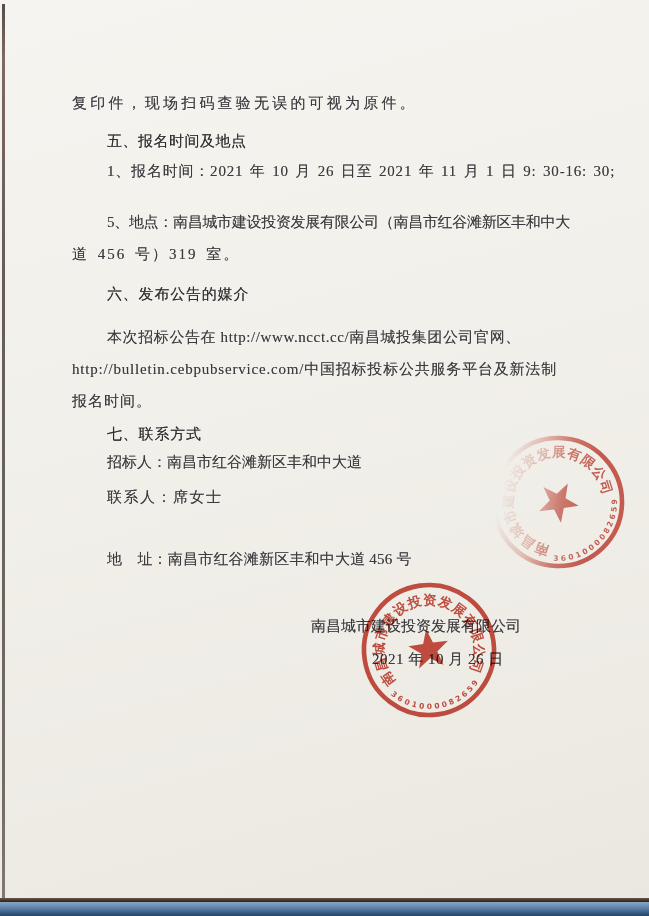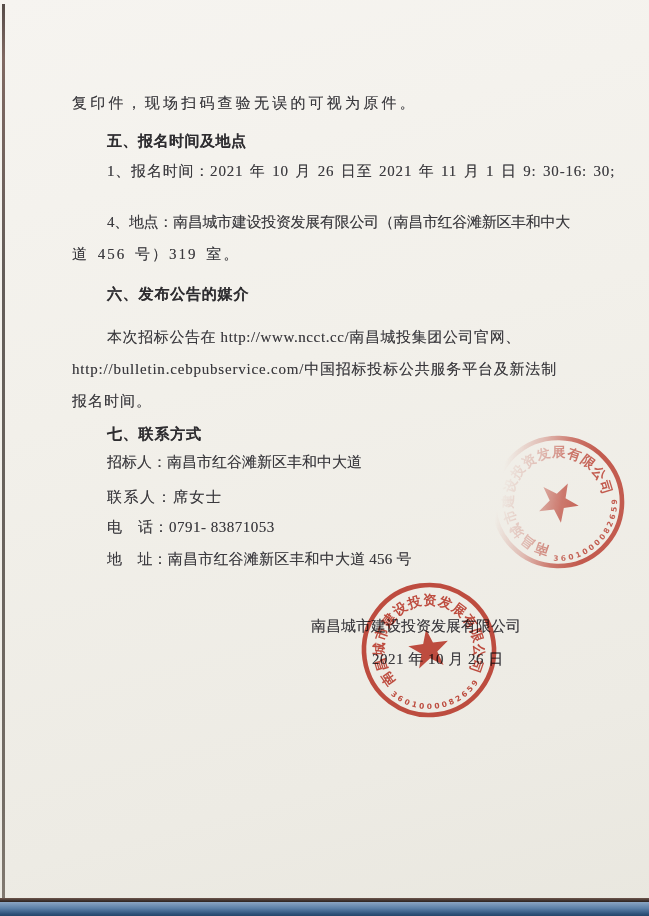--- a/index.html
+++ b/index.html
@@ -11,21 +11,21 @@
   .scan{position:absolute;inset:0;}
   .paper{
     position:absolute;inset:0;
     background:linear-gradient(165deg,#f6f4f0 0%,#f2f0ea 40%,#edebe4 80%,#e9e7df 100%);
   }
   .line{
     position:absolute;white-space:nowrap;
     font-size:15px;line-height:20px;color:#3b3a3e;
     text-shadow:0 0 .4px rgba(70,70,75,.55);
   }
-  .heading{font-weight:bold;color:#2e2d30;text-shadow:0 0 .5px rgba(40,40,45,.6);}
+  .heading{font-weight:normal;color:#2e2d30;text-shadow:0 0 .5px rgba(40,40,45,.6);}
   
   .seal-wrap{
     position:absolute;mix-blend-mode:multiply;opacity:.88;
     filter:blur(.2px);
     pointer-events:none;
   }
   .seal-wrap svg{display:block;overflow:visible;}
   .seal-ring{fill:none;stroke-width:4.6;}
   .seal-partial{
     -webkit-mask-image:linear-gradient(100deg,transparent 16%,rgba(0,0,0,.35) 36%,rgba(0,0,0,.8) 52%,#000 68%);
@@ -53,32 +53,31 @@
 </head>
 <body>
 
 <div class="scan">
   <div class="paper">
 
     <div class="line" style="top:93px;left:72px;letter-spacing:3.2px">复印件，现场扫码查验无误的可视为原件。</div>
 
     <div class="line heading" style="top:131px;left:107px;letter-spacing:.5px">五、报名时间及地点</div>
     <div class="line" style="top:161px;left:107px;letter-spacing:.8px;word-spacing:2px">1、报名时间：2021 年 10 月 26 日至 2021 年 11 月 1 日 9: 30-16: 30;</div>
-    <div class="line" style="top:212px;left:107px;letter-spacing:-0.3px">4、地点：南昌城市建设投资发展有限公司（南昌市红谷滩新区丰和中大</div>
+    <div class="line" style="top:212px;left:107px;letter-spacing:-0.3px">5、地点：南昌城市建设投资发展有限公司（南昌市红谷滩新区丰和中大</div>
     <div class="line" style="top:244px;left:72px;letter-spacing:2px;word-spacing:3px">道 456 号）319 室。</div>
 
     <div class="line" style="top:327px;left:107px;letter-spacing:.6px">本次招标公告在 http://www.ncct.cc/南昌城投集团公司官网、</div>
     <div class="line heading" style="top:284px;left:107px;letter-spacing:.8px">六、发布公告的媒介</div>
     <div class="line" style="top:359px;left:72px;letter-spacing:.8px">http://bulletin.cebpubservice.com/中国招标投标公共服务平台及新法制</div>
     <div class="line" style="top:391px;left:72px;letter-spacing:1px">报名时间。</div>
 
     <div class="line heading" style="top:424px;left:107px;letter-spacing:.8px">七、联系方式</div>
     <div class="line" style="top:452px;left:107px;letter-spacing:0px">招标人：南昌市红谷滩新区丰和中大道</div>
     <div class="line" style="top:487px;left:107px;letter-spacing:1.5px">联系人：席女士</div>
-    <div class="line" style="top:517px;left:107px;letter-spacing:.5px">电　话：0791- 83871053</div>
     <div class="line" style="top:549px;left:107px;letter-spacing:.2px">地　址：南昌市红谷滩新区丰和中大道 456 号</div>
 
     <div class="line" style="top:616px;left:311px;letter-spacing:0px">南昌城市建设投资发展有限公司</div>
     <div class="line" style="top:649px;left:372px;letter-spacing:.5px">2021 年 10 月 26 日</div>
 
     <div class="seal-wrap seal-partial" style="left:483px;top:427px;width:150px;height:150px">
       <svg viewBox="-75 -75 150 150" width="150" height="150">
         <g transform="rotate(-44)">
           <circle class="seal-ring" r="64" stroke="#c43a2c"></circle>
           <path class="seal-star" d="M0,-21 L4.94,-6.8 L19.97,-6.49 L7.99,2.6 L12.34,16.99 L0,8.4 L-12.34,16.99 L-7.99,2.6 L-19.97,-6.49 L-4.94,-6.8 Z" fill="#c43a2c"></path>

